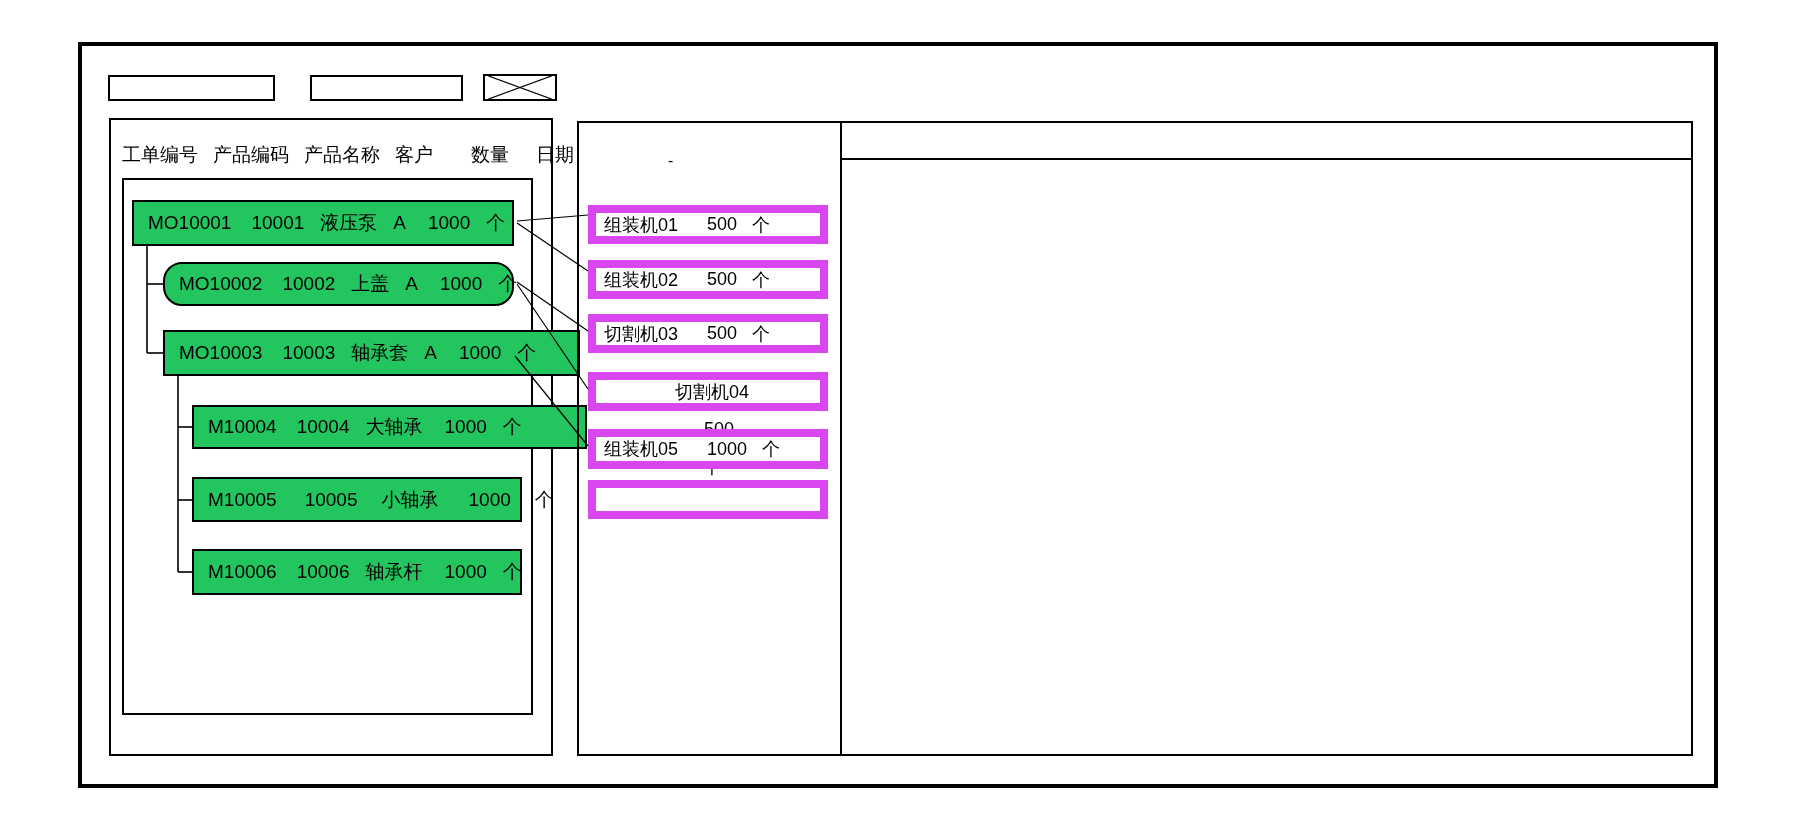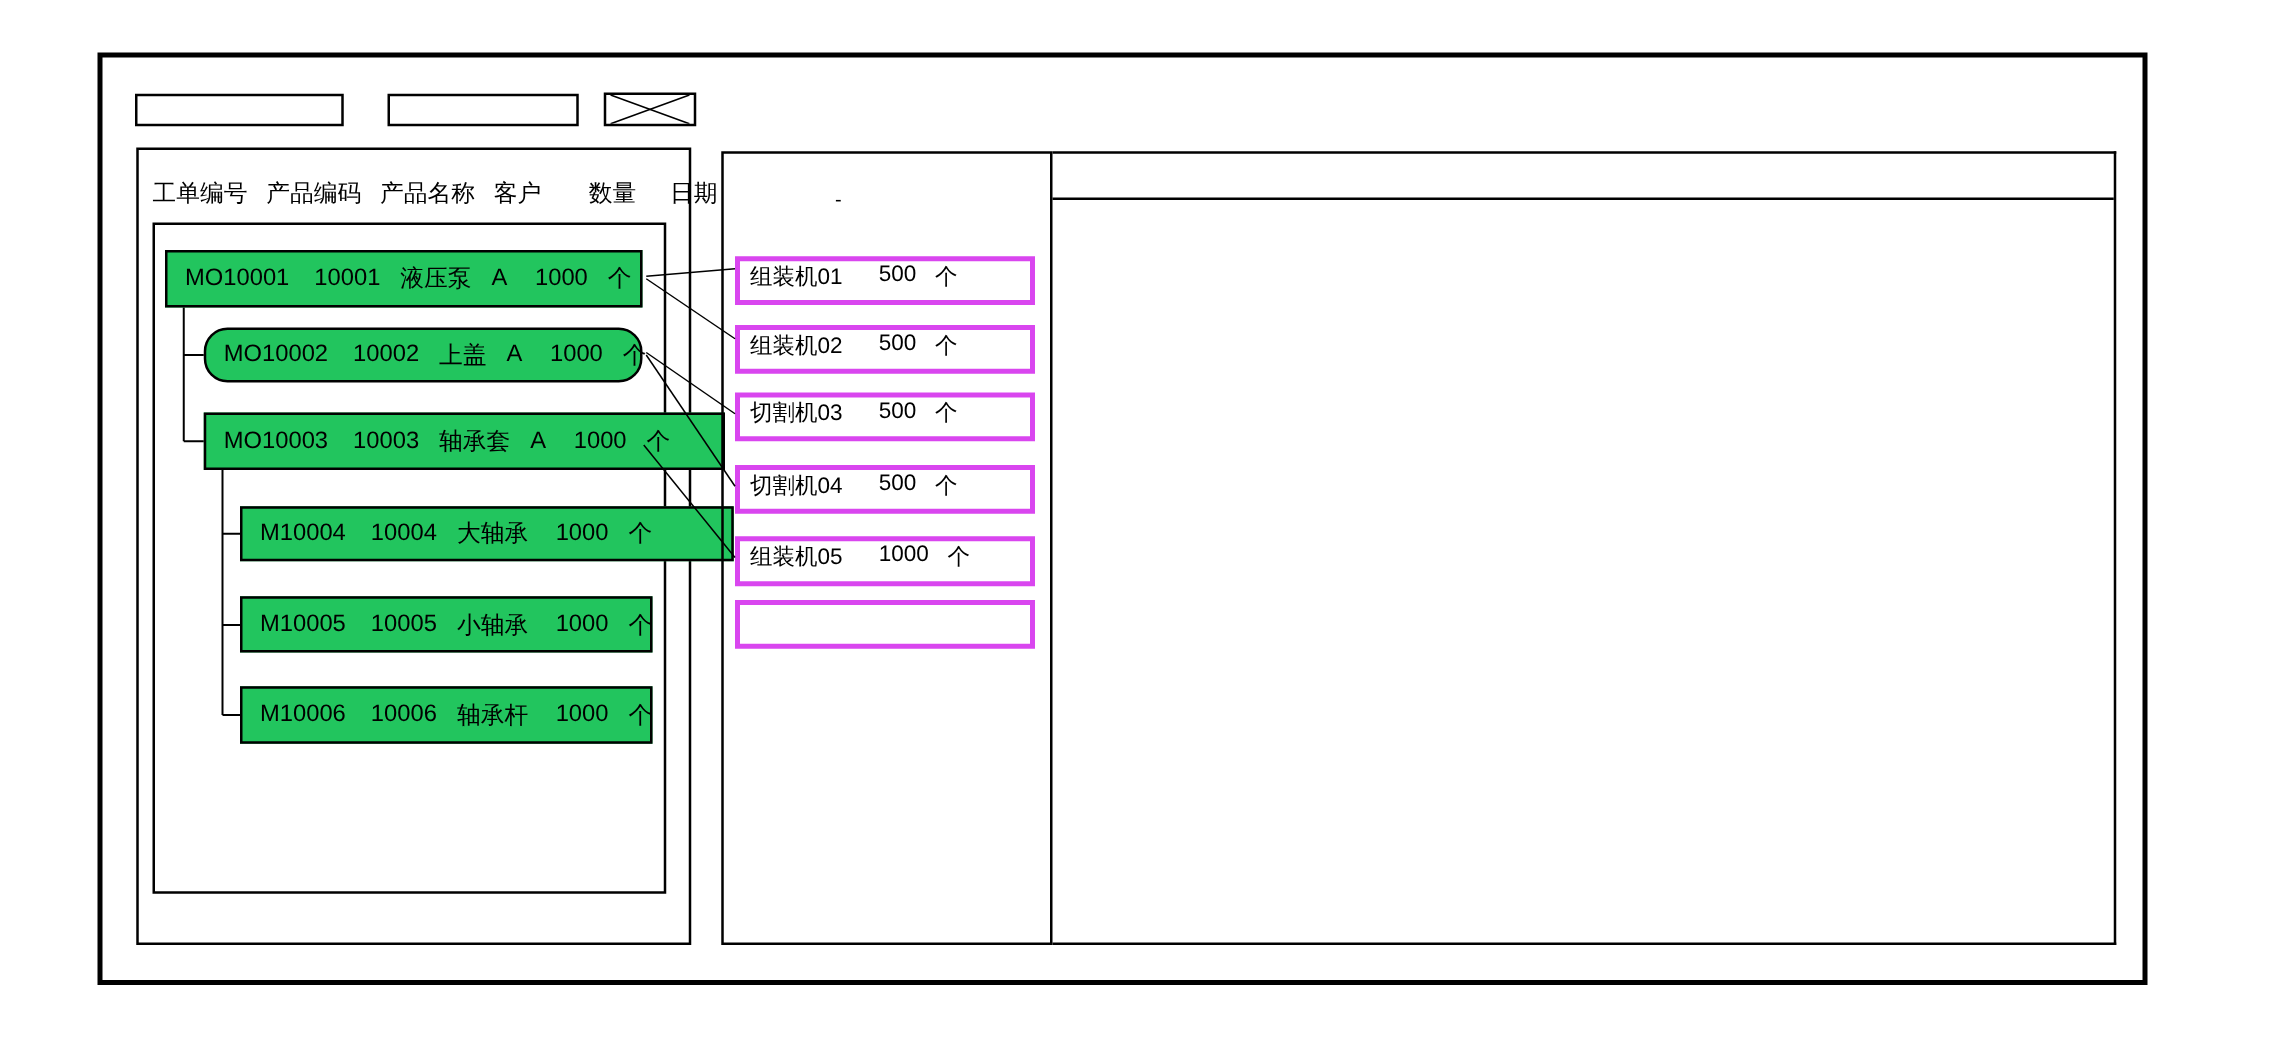--- a/index.html
+++ b/index.html
@@ -35,22 +35,22 @@
     border: 2px solid #000; background: #22c55e;
     display: flex; align-items: center; gap: 16px;
     padding-left: 14px; font-size: 19px; white-space: nowrap;
   }
   .order-card .c-code { margin-left: 4px; text-align: right; }
   .order-card .c-qty  { margin-left: 6px; }
 
   
   .machine-panel { left: 577px; top: 121px; width: 265px; height: 635px; border: 2px solid #000; }
   .machine-card {
-    left: 588px; width: 240px; border: 4px solid #d946ef; background: #fff;
-    display: flex; gap: 15px;
+    left: 588px; width: 240px; border: 8px solid #d946ef; background: #fff;
+    display: flex; align-items: center; gap: 15px;
     padding-left: 8px; font-size: 18px; white-space: nowrap;
   }
   .machine-card .m-qty { margin-left: 14px; }
   .tiny-mark { left: 668px; top: 152px; font-size: 16px; }
 
   
   .schedule-panel { left: 842px; top: 121px; width: 851px; height: 635px; border: 2px solid #000; border-left: none; }
   .schedule-divider { left: 0; top: 35px; width: 100%; height: 0; border-top: 2px solid #000; }
 
   
@@ -105,21 +105,21 @@
   <span class="c-qty">1000</span>
   <span class="c-unit">个</span>
 </div>
 <div class="abs order-card" style="left:192px; top:405px; width:395px; height:44px;">
   <span class="c-no">M10004</span>
   <span class="c-code">10004</span>
   <span class="c-name">大轴承</span>
   <span class="c-qty">1000</span>
   <span class="c-unit">个</span>
 </div>
-<div class="abs order-card" style="left:192px; top:477px; width:330px; height:45px;">
+<div class="abs order-card" style="left:192px; top:477px; width:330px; height:45px;gap:24px;">
   <span class="c-no">M10005</span>
   <span class="c-code">10005</span>
   <span class="c-name">小轴承</span>
   <span class="c-qty">1000</span>
   <span class="c-unit">个</span>
 </div>
 <div class="abs order-card" style="left:192px; top:549px; width:330px; height:46px;">
   <span class="c-no">M10006</span>
   <span class="c-code">10006</span>
   <span class="c-name">轴承杆</span>
@@ -138,21 +138,21 @@
 <div class="abs machine-card" style="top:260px; height:39px;">
   <span>组装机02</span>
   <span class="m-qty">500</span>
   <span>个</span>
 </div>
 <div class="abs machine-card" style="top:314px; height:39px;">
   <span>切割机03</span>
   <span class="m-qty">500</span>
   <span>个</span>
 </div>
-<div class="abs machine-card" style="top:372px; height:39px;">
+<div class="abs machine-card" style="top:372px; height:39px;flex-direction:column;">
   <span>切割机04</span>
   <span class="m-qty">500</span>
   <span>个</span>
 </div>
 <div class="abs machine-card" style="top:429px; height:40px;">
   <span>组装机05</span>
   <span class="m-qty">1000</span>
   <span>个</span>
 </div>
 <div class="abs machine-card" style="top:480px; height:39px;">

